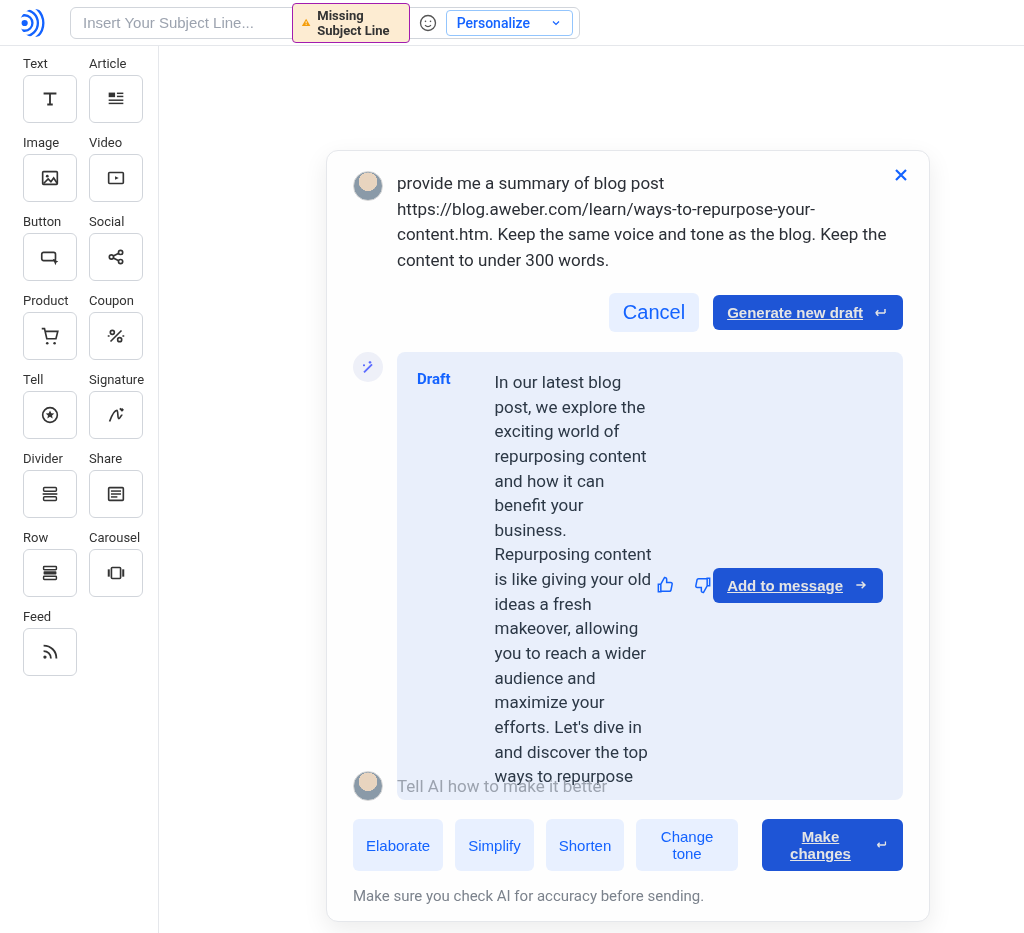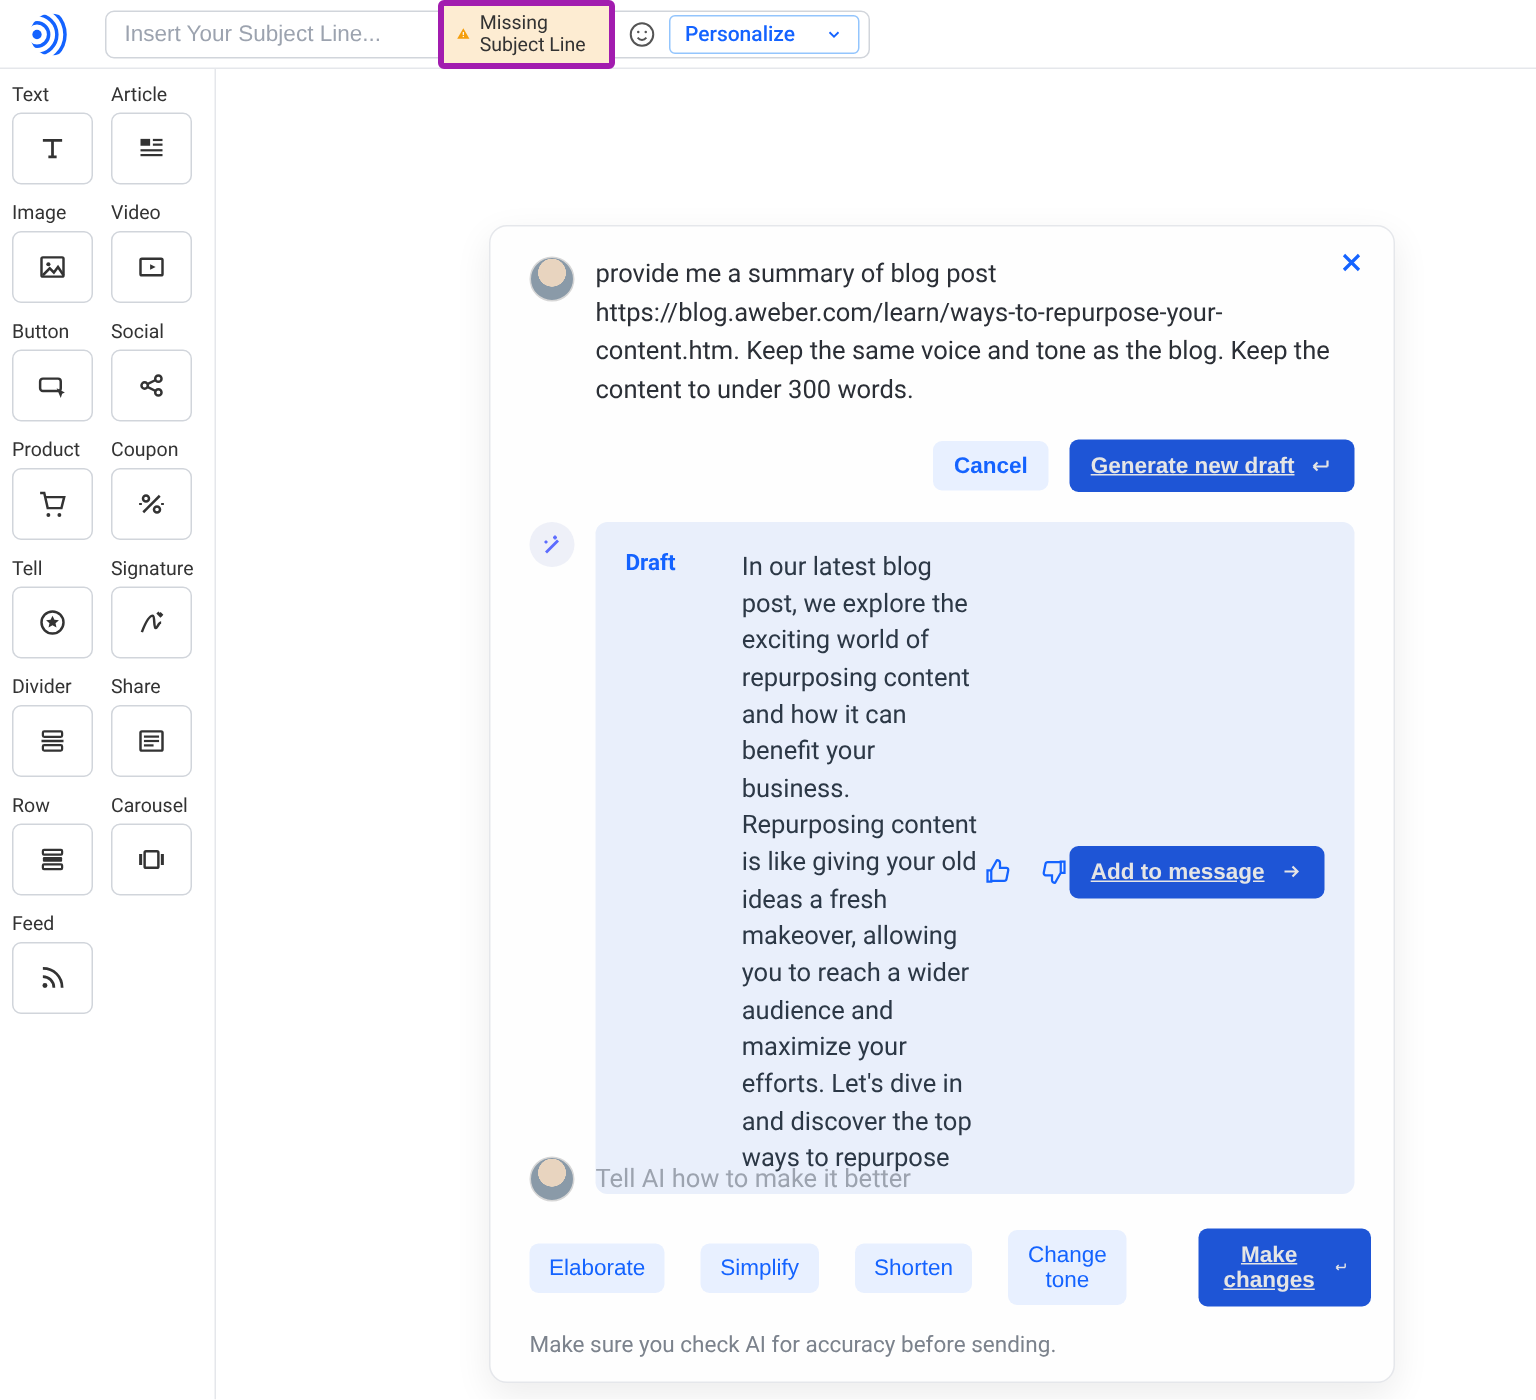--- a/index.html
+++ b/index.html
@@ -6,61 +6,61 @@
   html, body { margin:0; padding:0; font-family: -apple-system, BlinkMacSystemFont, "Segoe UI", Roboto, Arial, sans-serif; font-size:14px; color:#111; background:#fff; }
   body { width:1024px; height:933px; overflow:hidden; position:relative; }
 
   
   .topbar { height:46px; display:flex; align-items:center; padding:6px 8px; border-bottom:1px solid #e5e7eb; gap:10px; }
   .logo-wrap { width:52px; display:flex; justify-content:center; align-items:center; }
   .logo-svg { width:28px; height:28px; }
   .subject-wrap { flex:1; display:flex; align-items:center; border:1px solid #d1d5db; border-radius:6px; height:32px; padding:0 6px 0 10px; gap:8px; max-width:510px; }
   .subject-input { border:none; outline:none; flex:1; font-size:15px; color:#6b7280; }
   .subject-input::placeholder { color:#9ca3af; }
-  .warning-badge { display:flex; align-items:center; gap:6px; background:#fdecd2; border:4px solid #a21caf; border-radius:4px; padding:4px 8px; font-size:13px; font-weight:400; color:#333; }
+  .warning-badge { display:flex; align-items:center; gap:6px; background:#fdecd2; border:1px solid #a21caf; border-radius:4px; padding:4px 8px; font-size:13px; font-weight:700; color:#333; }
   .emoji-btn { width:28px; height:28px; display:flex; align-items:center; justify-content:center; color:#555; border-radius:4px; cursor:pointer; }
   .personalize-btn { display:flex; align-items:center; gap:20px; border:1px solid #93c5fd; color:#1463ff; border-radius:4px; padding:4px 10px; font-size:14px; font-weight:500; cursor:pointer; }
 
   
-  .sidebar { position:absolute; left:0; top:46px; width:144px; height:calc(933px - 46px); border-right:1px solid #e5e7eb; padding:10px 8px; }
+  .sidebar { position:absolute; left:15px; top:46px; width:144px; height:calc(933px - 46px); border-right:1px solid #e5e7eb; padding:10px 8px; }
   .sidebar-grid { display:grid; grid-template-columns: 60px 60px; gap:12px 6px; }
   .sb-item { display:flex; flex-direction:column; gap:4px; }
   .sb-label { font-size:13px; color:#333; }
   .sb-box { width:54px; height:48px; border:1px solid #d1d5db; border-radius:6px; display:flex; align-items:center; justify-content:center; color:#333; cursor:pointer; }
   .sb-box svg { width:22px; height:22px; }
 
   
   .ai-panel { position:absolute; left:326px; top:150px; width:604px; height:772px; background:#fefefe; border:1px solid #e5e7eb; border-radius:12px; box-shadow:0 8px 24px rgba(0,0,0,.08); display:flex; flex-direction:column; padding:20px 26px 16px 26px; }
   .ai-close { position:absolute; top:14px; right:18px; color:#1463ff; cursor:pointer; }
   .ai-close svg { width:20px; height:20px; stroke-width:2.6; }
 
   .prompt-row { display:flex; gap:14px; align-items:flex-start; }
   .avatar { width:30px; height:30px; border-radius:50%; background:radial-gradient(circle at 50% 35%, #e8d4bf 0 40%, #8a9aa8 41% 100%); flex:none; border:1px solid #d6d6d6; }
   .prompt-text { font-size:17px; line-height:1.5; color:#2b2f36; }
 
   .action-row { display:flex; justify-content:flex-end; gap:14px; margin-top:20px; align-items:center; }
-  .cancel-btn { background:#e8f0ff; color:#1463ff; border:none; border-radius:6px; padding:8px 14px; font-size:15px; font-weight:700; cursor:pointer; }
+  .cancel-btn { background:#e8f0ff; color:#1463ff; border:none; border-radius:6px; padding:8px 14px; font-size:20px; font-weight:400; cursor:pointer; }
   .primary-btn { background:#1e55d6; color:#e5e5e5; border:none; border-radius:6px; padding:9px 14px; font-size:15px; font-weight:600; display:flex; align-items:center; gap:10px; cursor:pointer;text-decoration:underline; }
   .primary-btn svg { width:16px; height:16px; }
 
   .draft-row { display:flex; gap:14px; margin-top:20px; align-items:flex-start; flex:1; min-height:0; }
   .magic-icon { width:30px; height:30px; border-radius:50%; background:#eef0f8; display:flex; align-items:center; justify-content:center; color:#5c6cff; flex:none; }
   .magic-icon svg { width:16px; height:16px; }
   .draft-card { flex:1; background:#e9effb; border-radius:8px; padding:18px 20px 14px 20px; display:flex; height:448px; }
   .draft-title { color:#1463ff; font-weight:700; font-size:15px; margin-bottom:12px; }
   .draft-body { font-size:17px; line-height:1.45; color:#2c3846; overflow:hidden; flex:1; white-space:pre-wrap;margin-left:44px; }
   .draft-footer { display:flex; justify-content:space-between; align-items:center; margin-top:14px; }
   .thumbs { display:flex; gap:18px; color:#1463ff; }
   .thumbs span { cursor:pointer; display:flex; }
   .thumbs svg { width:20px; height:20px; }
 
   .followup-row { display:flex; gap:14px; align-items:center; margin-top:18px; }
   .followup-placeholder { font-size:17px; color:#9ca3af; }
 
-  .suggest-row { display:flex; align-items:center; gap:24px; margin-top:18px; }
+  .suggest-row { display:flex; gap:12px; margin-top:18px; }
   .chip { background:#e8f0ff; color:#1463ff; border:none; border-radius:6px; padding:8px 13px; font-size:15px; font-weight:500; cursor:pointer; }
   .suggest-spacer { flex:1; }
 
   .disclaimer { margin-top:16px; font-size:15px; color:#7b828c; }
 </style>
 </head>
 <body>
 
 <div class="topbar">
   <div class="logo-wrap">

